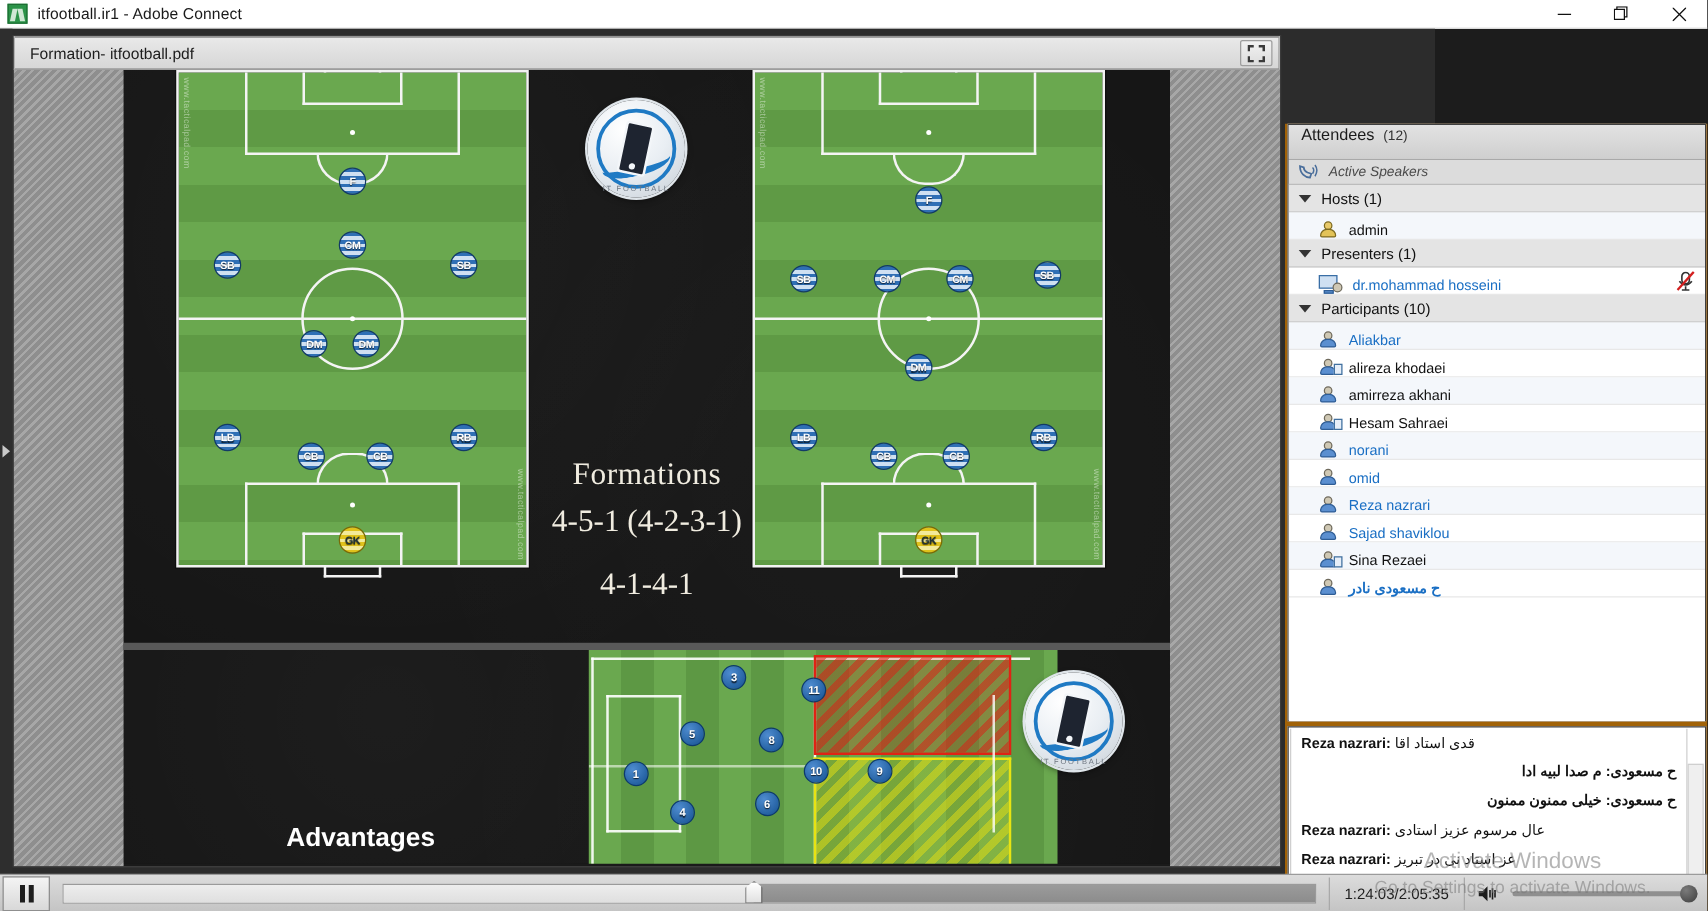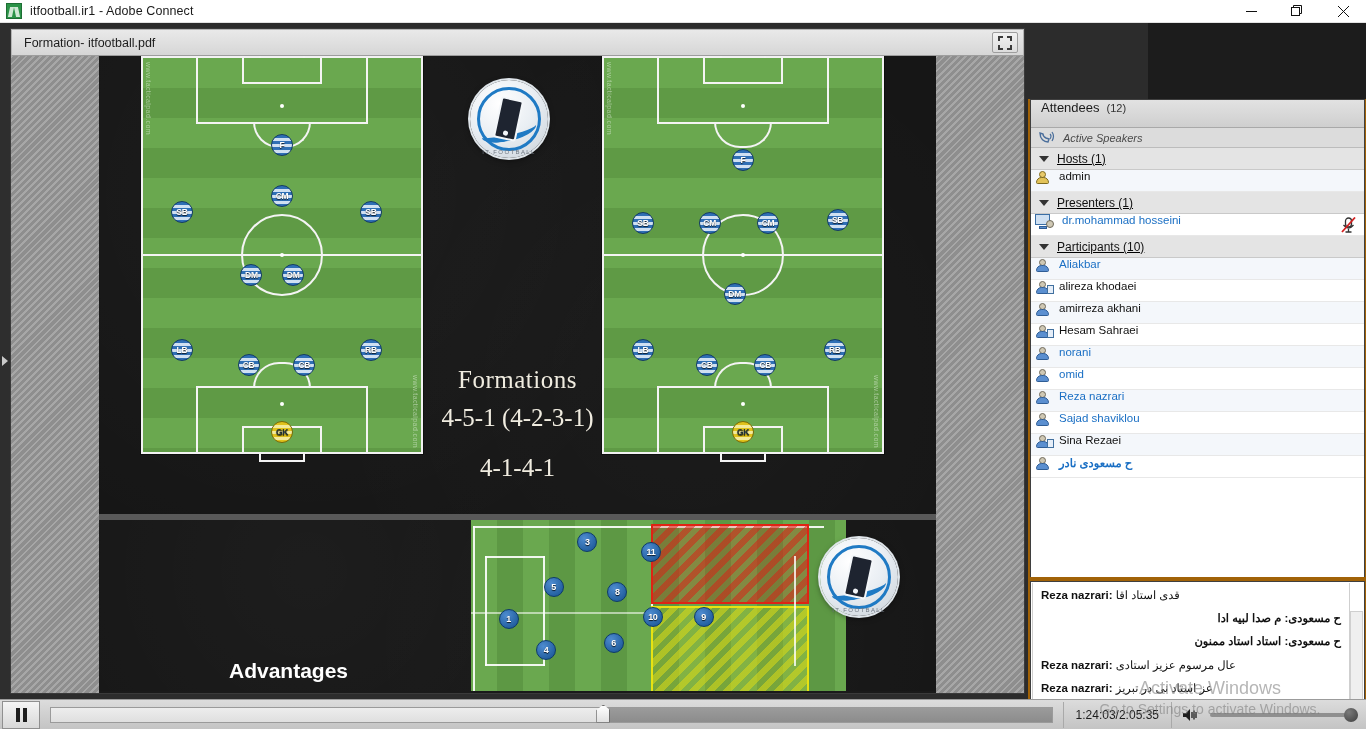--- a/index.html
+++ b/index.html
@@ -253,30 +253,30 @@
   .active-speakers {
     height:20px; background:#dcdcdc; border-bottom:1px solid #bcbcbc;
     display:flex; align-items:center; padding-left:8px; gap:8px;
   }
   .active-speakers .lbl {
     font-size:11px; font-style:italic; color:#4a4a4a;
   }
   .att-list { background:#fff; height:429px; overflow:hidden; }
   .group-row {
     height:22px; background:#e4e4e4; border-bottom:1px solid #c9c9c9;
-    display:flex; align-items:center; padding-left:8px; gap:8px;text-decoration:underline;
+    display:flex; align-items:center; padding-left:8px; gap:8px;
   }
   .caret {
     width:0; height:0; border-left:5px solid transparent;
     border-right:5px solid transparent; border-top:6px solid #333;
   }
   .group-row .g-lbl { font-size:12px; color:#111; }
   .att-row {
     height:22px; border-bottom:1px solid #e8e8e8;
-    display:flex; align-items:flex-start; padding-left:4px; gap:9px;
+    display:flex; align-items:flex-end; padding-left:24px; gap:9px;
     position:relative;
   }
   .att-row.alt { background:#f4f7fb; }
   .att-row .nm { font-size:11.5px; color:#111; }
   .att-row .nm.blue { color:#1a6fc4; }
   .att-row .nm.rtl { direction:rtl; font-weight:bold; color:#1a6fc4; }
   .att-row .mic-muted { position:absolute; right:8px; top:3px; }
 
   
   .ico-person { width:15px; height:15px; position:relative; flex:none; }
@@ -676,21 +676,21 @@
               </span>
               <span class="nm blue rtl">ح مسعودی نادر</span>
             </div>
           </div>
       </div>
 
       <div class="pod chat-pod">
         <div class="chat-body" id="chatBody">
             <div class="chat-msg"><span class="who">Reza nazrari: </span><span class="txt txt-rtl">قدی استاد اقا</span></div>
             <div class="chat-msg rtl"><span class="who">ح مسعودی: </span><span class="txt">م صدا لبیه ادا</span></div>
-            <div class="chat-msg rtl"><span class="who">ح مسعودی: </span><span class="txt">استاد استاد ممنون</span></div>
+            <div class="chat-msg rtl"><span class="who">ح مسعودی: </span><span class="txt">خیلی ممنون ممنون</span></div>
             <div class="chat-msg"><span class="who">Reza nazrari: </span><span class="txt txt-rtl">عال مرسوم عزیز استادی</span></div>
             <div class="chat-msg"><span class="who">Reza nazrari: </span><span class="txt txt-rtl">عز استاد نی در تبریز</span></div>
             <div class="chat-msg"><span class="who">amirreza akhani: </span><span class="txt txt-rtl">system 352 monaseb che team haee hast</span></div>
           </div>
         <div class="chat-scroll">
           <div class="chat-thumb">≡</div>
         </div>
       </div>
 
     </div>

